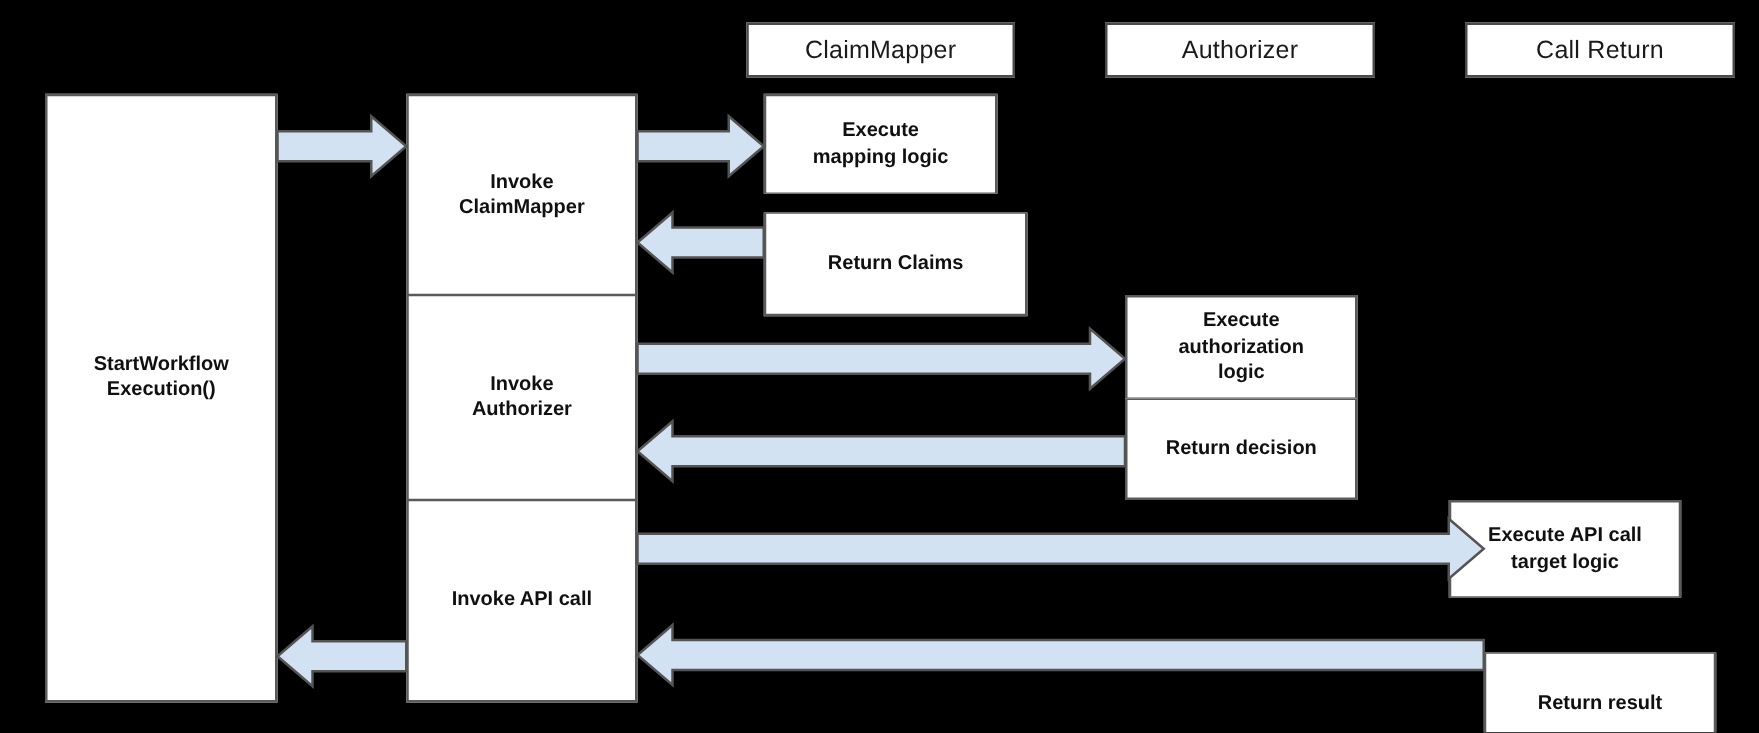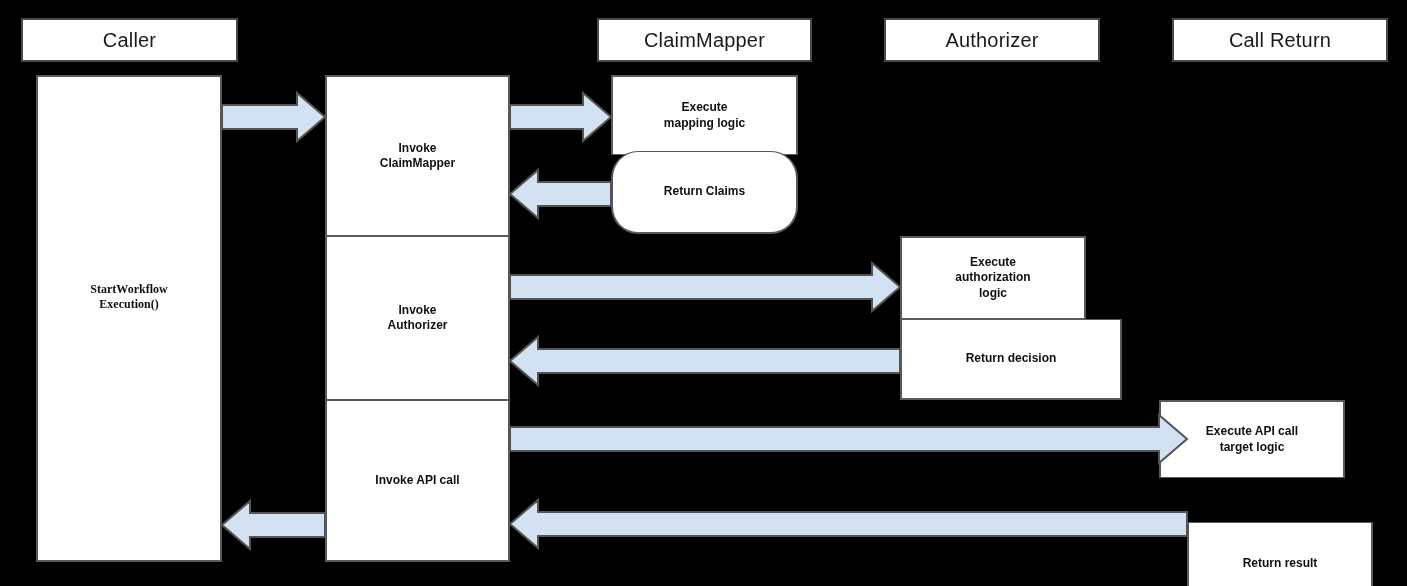--- a/index.html
+++ b/index.html
@@ -37,21 +37,21 @@
   .life-box {
     position: absolute;
     background: #ffffff;
     border: 2px solid #5a5a5a;
     box-sizing: border-box;
     display: flex;
     align-items: center;
     justify-content: center;
     text-align: center;
     color: #101010;
-    font-size: 12px;
+    font-size: 16px;
     font-weight: bold;
     line-height: 1.28;
     padding: 0 24px;
   }
   .life-box.seg-top    { border-bottom-width: 1px; }
   .life-box.seg-mid    { border-top-width: 1px; border-bottom-width: 1px; }
   .life-box.seg-bottom { border-top-width: 1px; }
   .life-box .lbl { display: block; }
   
   #arrow-layer {
@@ -67,62 +67,59 @@
     stroke: #545454;
     stroke-width: 2;
     stroke-linejoin: miter;
   }
 </style>
 </head>
 <body>
 
 <div id="canvas">
 
-  <div class="header-box" style="left:21px; top:18px; width:217px; height:44px;">
-    <span>Caller</span>
-  </div>
 
 
   <div class="header-box" style="left:597px; top:18px; width:215px; height:44px;">
     <span>ClaimMapper</span>
   </div>
 
   <div class="header-box" style="left:884px; top:18px; width:216px; height:44px;">
     <span>Authorizer</span>
   </div>
 
   <div class="header-box" style="left:1172px; top:18px; width:216px; height:44px;">
     <span>Call Return</span>
   </div>
 
-  <div class="life-box" style="left:36px; top:75px; width:186px; height:487px; align-items:flex-start; padding-top:205px;font-family:Liberation Serif, serif;">
+  <div class="life-box" style="left:36px; top:75px; width:186px; height:487px; align-items:flex-start; padding-top:205px;">
     <span class="lbl">StartWorkflow<br>Execution()</span>
   </div>
 
   <div class="life-box seg-top" style="left:325px; top:75px; width:185px; height:161px;">
     <span class="lbl">Invoke<br>ClaimMapper</span>
   </div>
   <div class="life-box seg-mid" style="left:325px; top:236px; width:185px; height:164px;">
     <span class="lbl">Invoke<br>Authorizer</span>
   </div>
   <div class="life-box seg-bottom" style="left:325px; top:400px; width:185px; height:162px;justify-content:center;">
     <span class="lbl">Invoke API call</span>
   </div>
 
   <div class="life-box seg-top" style="left:611px; top:75px; width:187px; height:80px;">
     <span class="lbl">Execute<br>mapping logic</span>
   </div>
-  <div class="life-box seg-bottom" style="left:611px; top:151px; width:187px; height:83px;border-radius:27px;">
+  <div class="life-box seg-bottom" style="left:611px; top:170px; width:211px; height:83px;">
     <span class="lbl">Return Claims</span>
   </div>
 
   <div class="life-box seg-top" style="left:900px; top:236px; width:186px; height:83px;">
     <span class="lbl">Execute<br>authorization<br>logic</span>
   </div>
-  <div class="life-box seg-bottom" style="left:900px; top:319px; width:222px; height:81px;">
+  <div class="life-box seg-bottom" style="left:900px; top:319px; width:186px; height:81px;">
     <span class="lbl">Return decision</span>
   </div>
 
   <div class="life-box seg-top" style="left:1159px; top:400px; width:186px; height:78px;">
     <span class="lbl">Execute API call<br>target logic</span>
   </div>
   <div class="life-box seg-bottom" style="left:1187px; top:478px; width:186px; height:84px;margin-top:44px;">
     <span class="lbl">Return result</span>
   </div>
 

